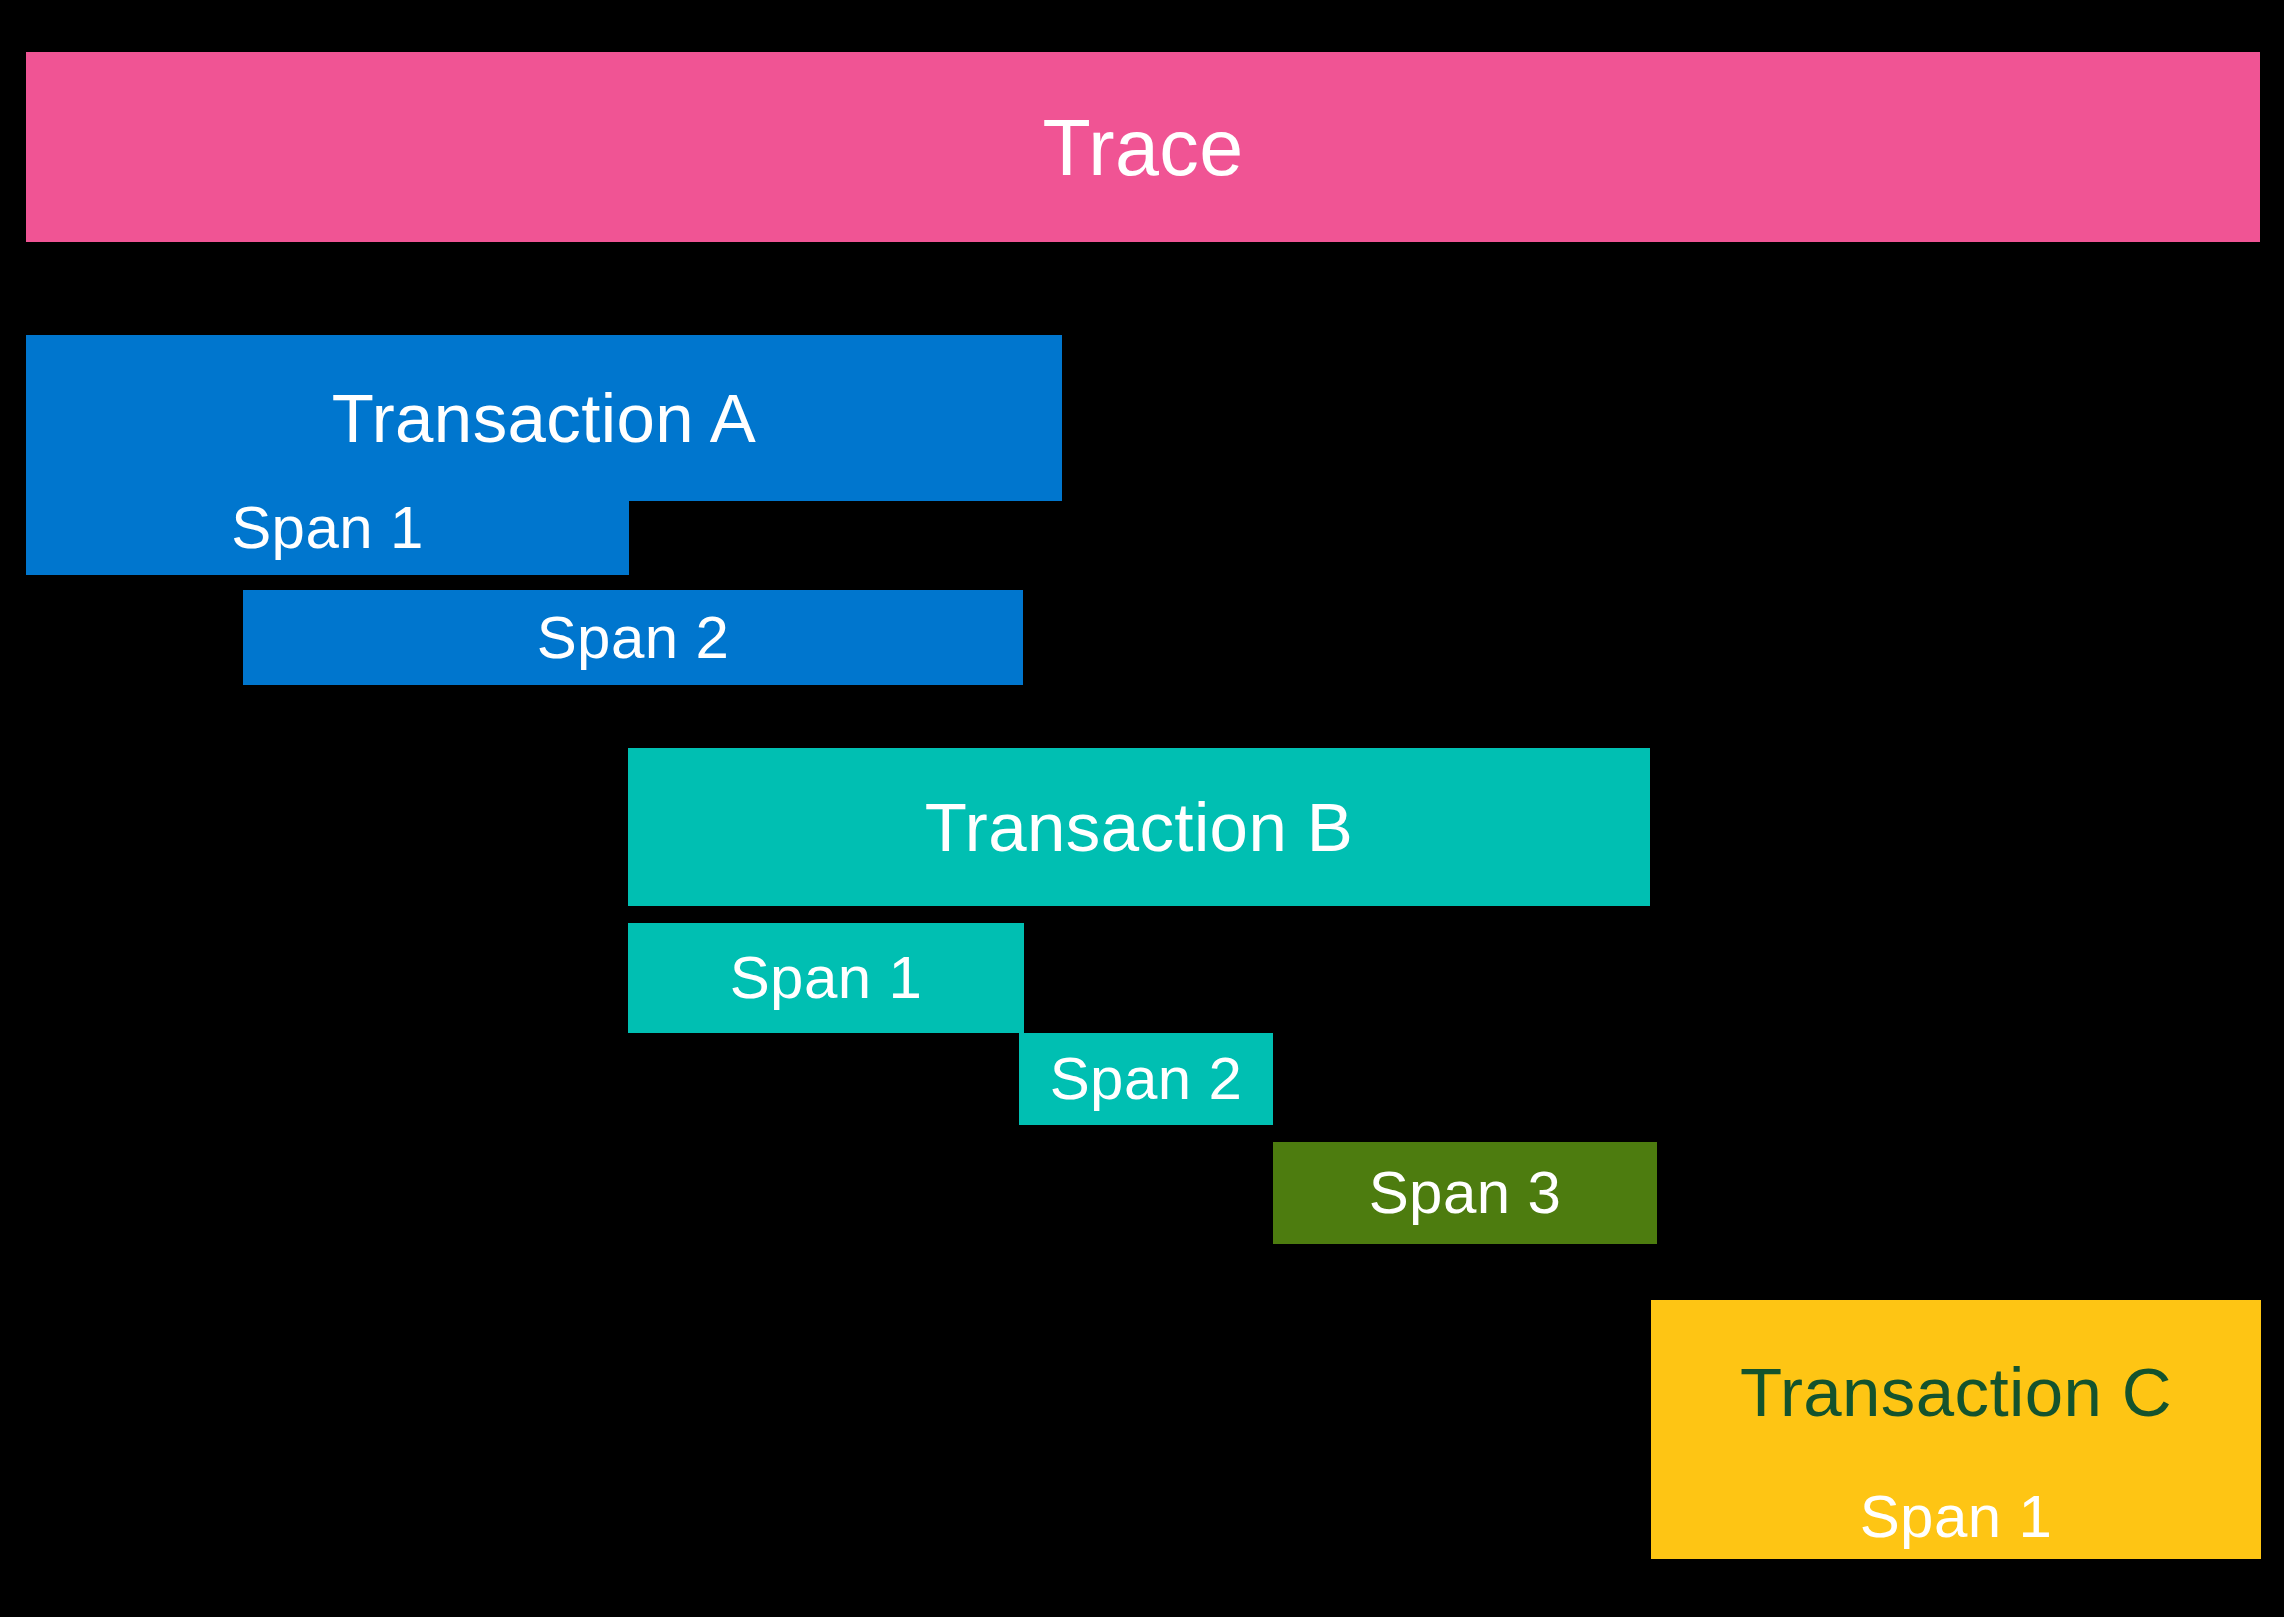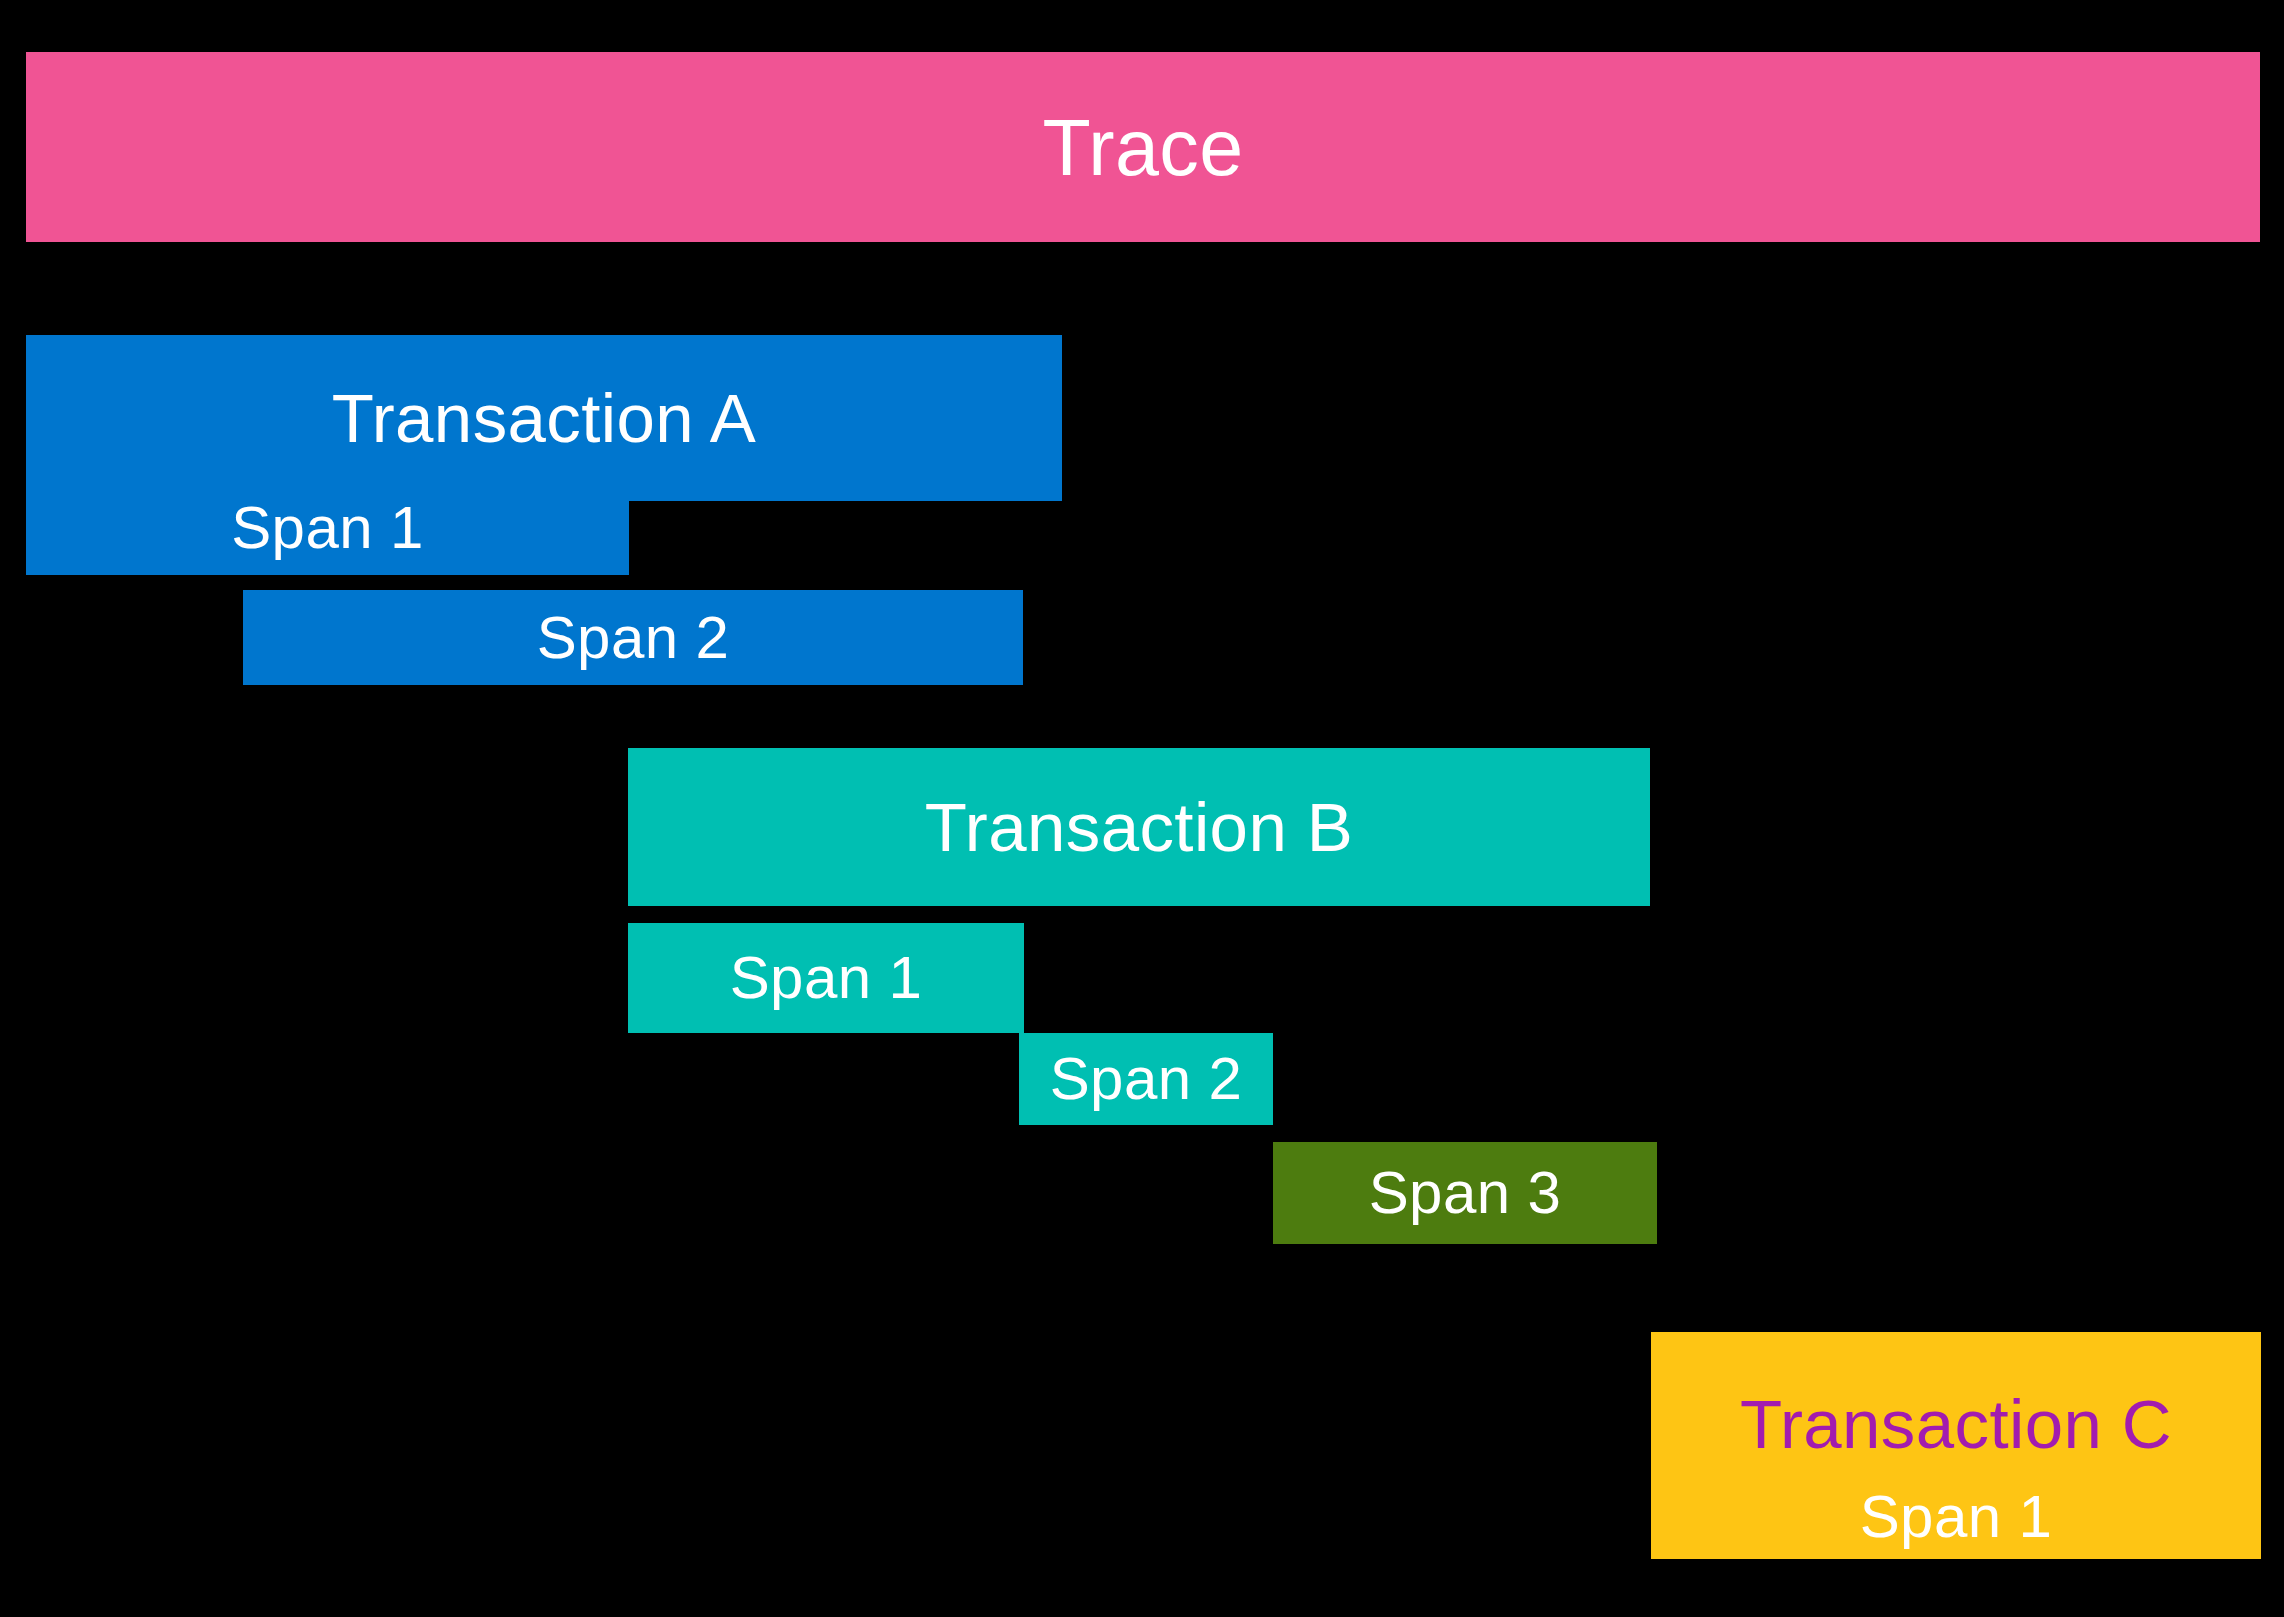--- a/index.html
+++ b/index.html
@@ -58,20 +58,20 @@
     </div>
     <div class="bar lvl-span" style="left: 628px; top: 923px; width: 396px; height: 110px; background: rgb(0, 191, 178); color: rgb(255, 255, 255);">
       <span>Span 1</span>
     </div>
     <div class="bar lvl-span" style="left: 1019px; top: 1033px; width: 254px; height: 92px; background: rgb(0, 191, 178); color: rgb(255, 255, 255);">
       <span>Span 2</span>
     </div>
     <div class="bar lvl-span" style="left: 1273px; top: 1142px; width: 384px; height: 102px; background: #4d7c0f; color: rgb(255, 255, 255);">
       <span>Span 3</span>
     </div>
-    <div class="bar lvl-transaction" style="left: 1651px; top: 1300px; width: 610px; height: 184px; background: rgb(254, 197, 20); color: #a21caf; margin-top: 32px;">
+    <div class="bar lvl-transaction" style="left: 1651px; top: 1300px; width: 610px; height: 184px; background: rgb(254, 197, 20); color: #14532d;">
       <span>Transaction C</span>
     </div>
     <div class="bar lvl-span" style="left: 1651px; top: 1474px; width: 610px; height: 85px; background: rgb(254, 197, 20); color: rgb(255, 255, 255);">
       <span>Span 1</span>
     </div>
   </div>
 
 
 </body></html>

